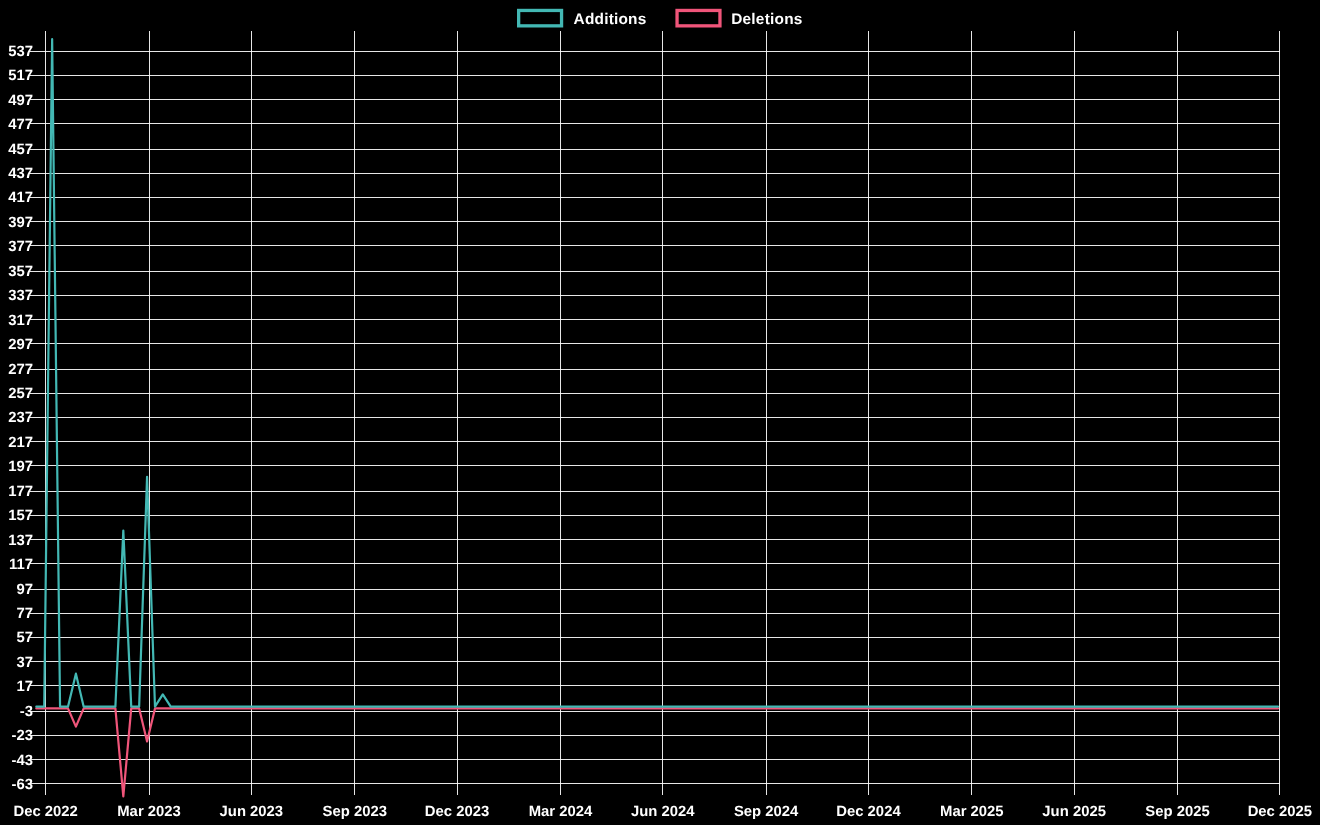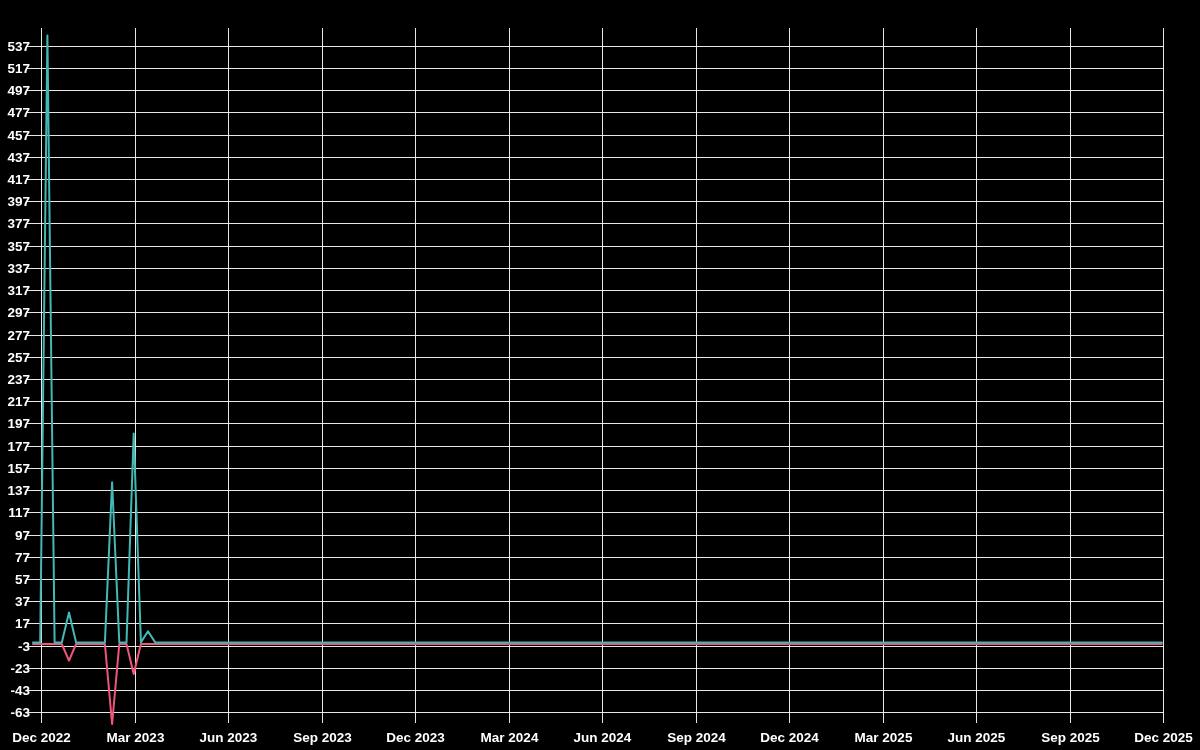--- a/index.html
+++ b/index.html
@@ -35,20 +35,30 @@
   .tick-text-x {
     font-family: "Liberation Sans", sans-serif;
     font-size: 13.5px; font-weight: 700; fill: #ffffff;
   }
 </style>
 </head>
 <body>
 
 <div class="stage">
 
+  <div class="legend">
+    <div class="legend-item">
+      <span class="legend-swatch" style="border-color: rgb(67, 184, 180);"></span>
+      <span class="legend-label">Additions</span>
+    </div>
+    <div class="legend-item">
+      <span class="legend-swatch" style="border-color: rgb(240, 85, 122);"></span>
+      <span class="legend-label">Deletions</span>
+    </div>
+  </div>
 
   <svg class="chart" width="1200" height="750">
       <g stroke="#ffffff" stroke-width="1" stroke-opacity="0.9" shape-rendering="crispEdges">
         <line x1="33" x2="1163.5" y1="46.5" y2="46.5"></line>
         <line x1="33" x2="1163.5" y1="68.5" y2="68.5"></line>
         <line x1="33" x2="1163.5" y1="90.5" y2="90.5"></line>
         <line x1="33" x2="1163.5" y1="112.5" y2="112.5"></line>
         <line x1="33" x2="1163.5" y1="135.5" y2="135.5"></line>
         <line x1="33" x2="1163.5" y1="157.5" y2="157.5"></line>
         <line x1="33" x2="1163.5" y1="179.5" y2="179.5"></line>

